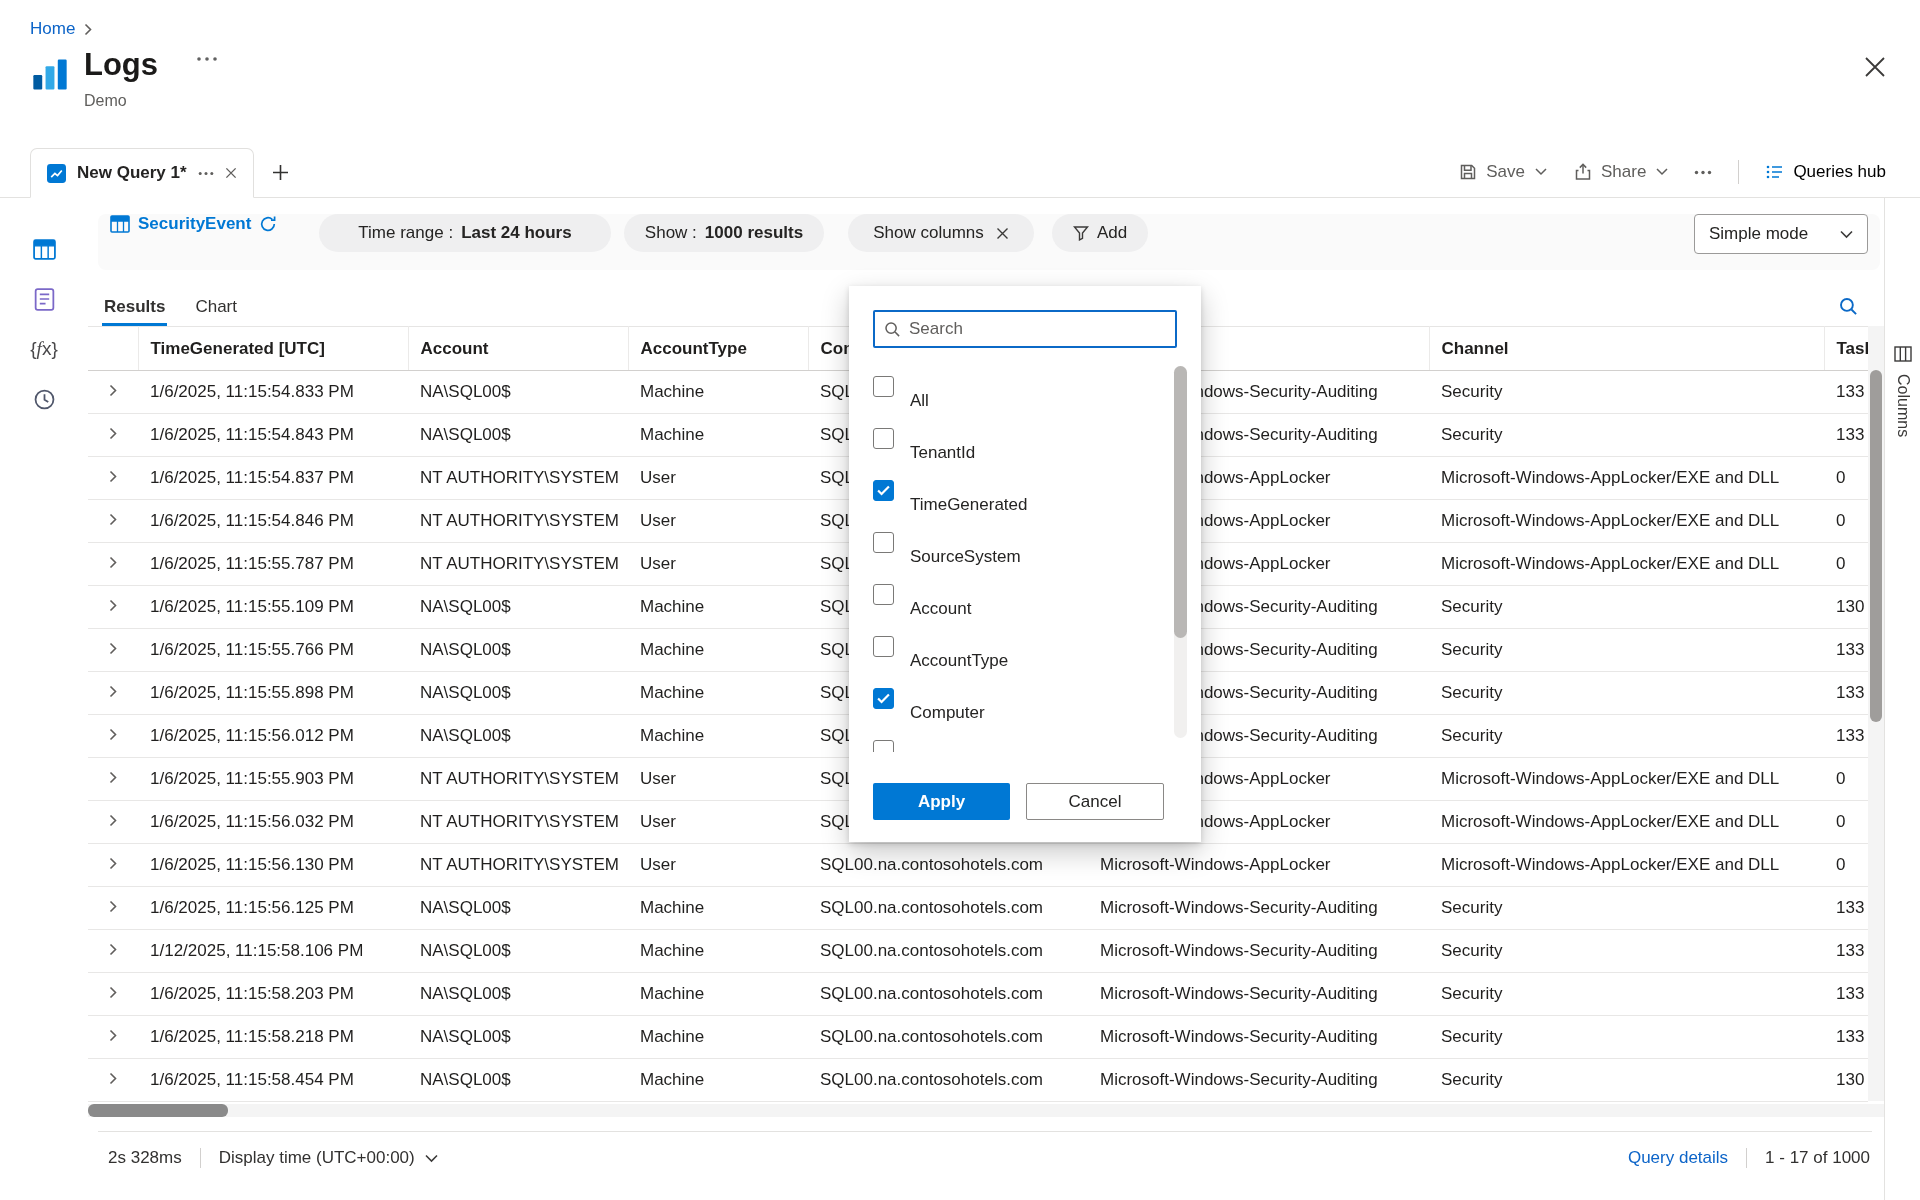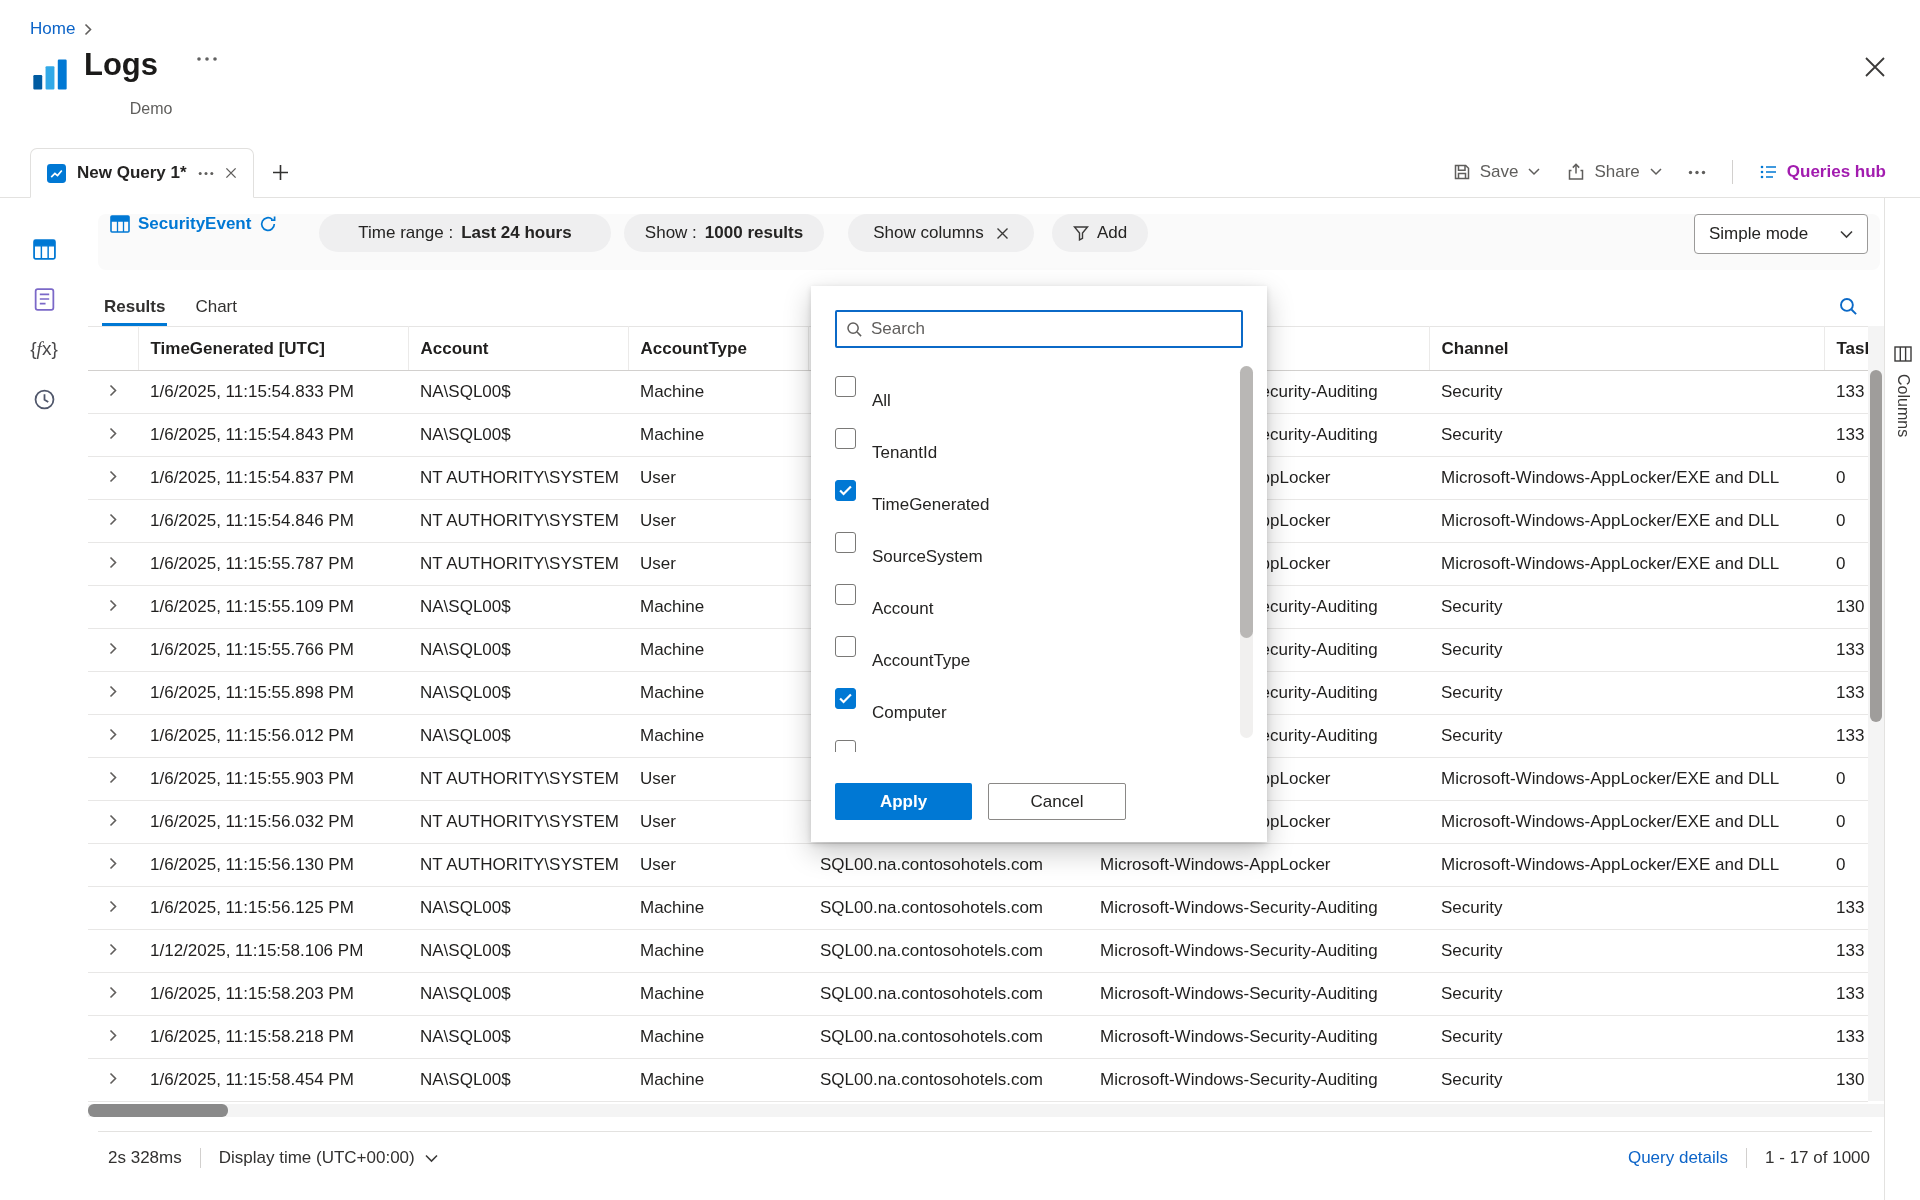--- a/index.html
+++ b/index.html
@@ -12,35 +12,35 @@
   .breadcrumb { height:44px; padding:14px 0 0 30px; display:flex; align-items:center; gap:9px; font-size:17px; }
   .crumb-link { color:#0c64c8; text-decoration:none; cursor:pointer; }
   .crumb-chev { color:#605e5c; }
 
   
   .page-header { height:92px; padding:2px 34px 0 30px; display:flex; align-items:flex-start; }
   .app-icon { width:40px; height:40px; margin:8px 14px 0 0; }
   .title-row { display:flex; align-items:flex-start; gap:38px; }
   .page-title { font-size:31px; font-weight:700; color:#1b1a19; line-height:38px; }
   .more-dots { color:#616161; margin-top:10px; cursor:pointer; }
-  .subtitle { font-size:16px; color:#5f5e5c; margin-top:16px;text-align:center; }
+  .subtitle { font-size:16px; color:#5f5e5c; margin-top:8px; }
   .close-x { margin-left:auto; margin-top:10px; color:#3b3a39; cursor:pointer; }
 
   
   .tabstrip { height:62px; padding:0 34px 0 30px; border-bottom:1px solid #e3e2e0; display:flex; align-items:flex-end; }
   .query-tab { height:50px; margin-bottom:-1px; background:#fff; border:1px solid #e1e0de; border-bottom:1px solid #fff;
     border-radius:7px 7px 0 0; display:flex; align-items:center; gap:11px; padding:0 16px; cursor:pointer; }
   .tab-icon { width:19px; height:19px; }
   .tab-label { font-size:17px; font-weight:700; color:#252423; }
   .tab-dots, .tab-close { color:#5f5e5c; cursor:pointer; display:flex; align-items:center; }
   .new-tab { height:50px; display:flex; align-items:center; padding:0 18px; cursor:pointer; }
   .strip-actions { margin-left:auto; height:50px; display:flex; align-items:center; gap:26px; font-size:17px; color:#5f5e5c; }
   .action { display:flex; align-items:center; gap:8px; cursor:pointer; }
   .action .chev { margin-left:2px; color:#5f5e5c; }
-  .hub { color:#a21caf;font-weight:bold; }
+  .hub { color:#000000; }
   .vdiv { width:1px; height:24px; background:#d2d0ce; }
 
   
   .workspace { display:flex; height:1002px; }
   .left-rail { width:88px; display:flex; flex-direction:column; align-items:center; padding-top:38px; gap:24px; }
   .rail-icon { height:26px; display:flex; align-items:center; justify-content:center; cursor:pointer; }
   .fx-glyph { font-size:19px; color:#49484a; }
   .fx-glyph i { font-family:"Liberation Serif", serif; }
 
   .main { flex:1; min-width:0; display:flex; flex-direction:column; }
@@ -90,21 +90,21 @@
   .display-time { display:flex; align-items:center; gap:10px; cursor:pointer; }
   .footer-right { margin-left:auto; display:flex; align-items:center; }
   .qd-link { color:#0c64c8; text-decoration:none; cursor:pointer; }
 
   
   .right-rail { width:36px; border-left:1px solid #e3e2e0; display:flex; flex-direction:column; align-items:center;
     padding-top:148px; gap:12px; }
   .columns-vertical { writing-mode:vertical-rl; font-size:16px; color:#3b3a39; cursor:pointer; }
 
   
-  .columns-flyout { position:absolute; left:811px; top:286px; width:456px; height:556px; background:#fff;
+  .columns-flyout { position:absolute; left:849px; top:286px; width:352px; height:556px; background:#fff;
     box-shadow:0 2px 6px rgba(0,0,0,.14), 0 10px 26px rgba(0,0,0,.22); z-index:40; }
   .flyout-search { position:absolute; left:24px; right:24px; top:24px; height:38px; border:2px solid #0b69c7;
     border-radius:2px; display:flex; align-items:center; padding:0 9px; gap:8px; color:#605e5c; }
   .flyout-search input { flex:1; border:0; outline:0; font:inherit; font-size:17px; color:#252423; min-width:0; background:transparent; }
   .flyout-search input::placeholder { color:#605e5c; opacity:1; }
   .column-list { position:absolute; left:24px; right:42px; top:74px; height:392px; overflow:hidden; }
   .col-item { height:52px; display:flex; align-items:center; gap:16px; cursor:pointer; }
   .cb { width:21px; height:21px; border:1px solid #7a7977; border-radius:3px; flex:none; background:#fff;
     display:flex; align-items:center; justify-content:center; cursor:pointer; }
   .cb.checked { background:#0078d4; border-color:#0078d4; }

